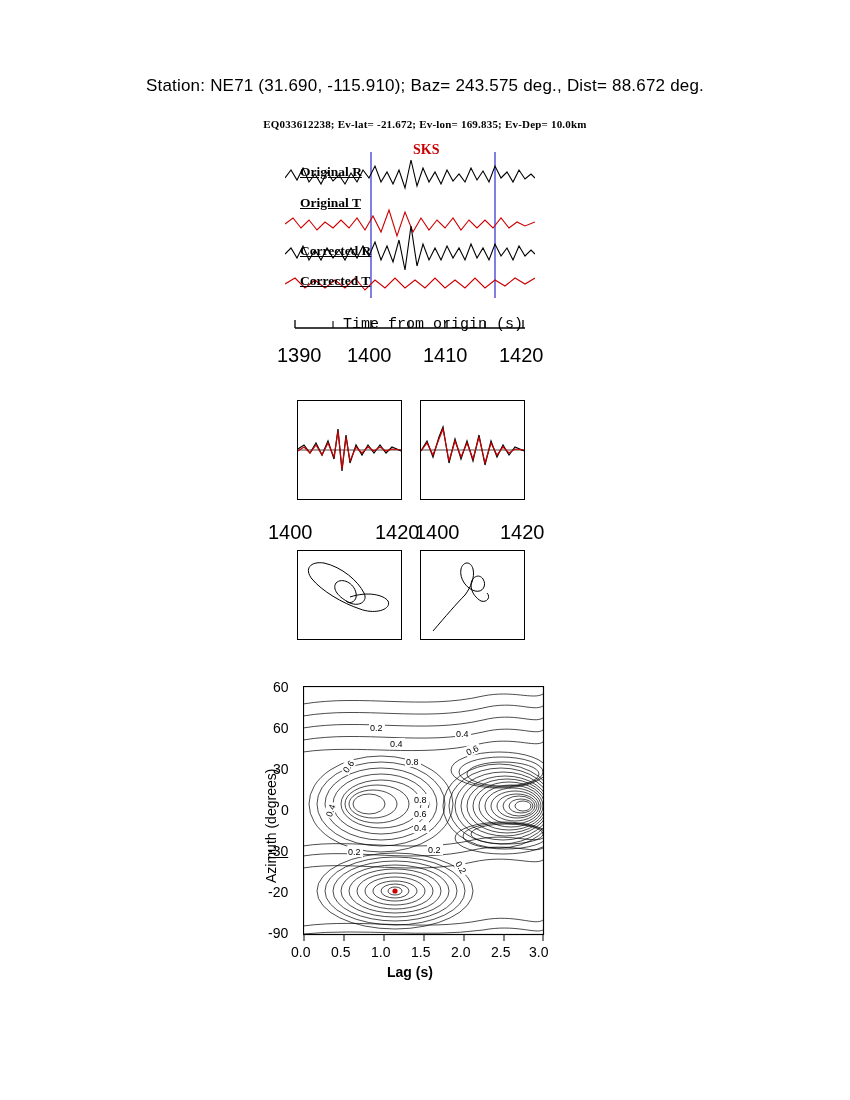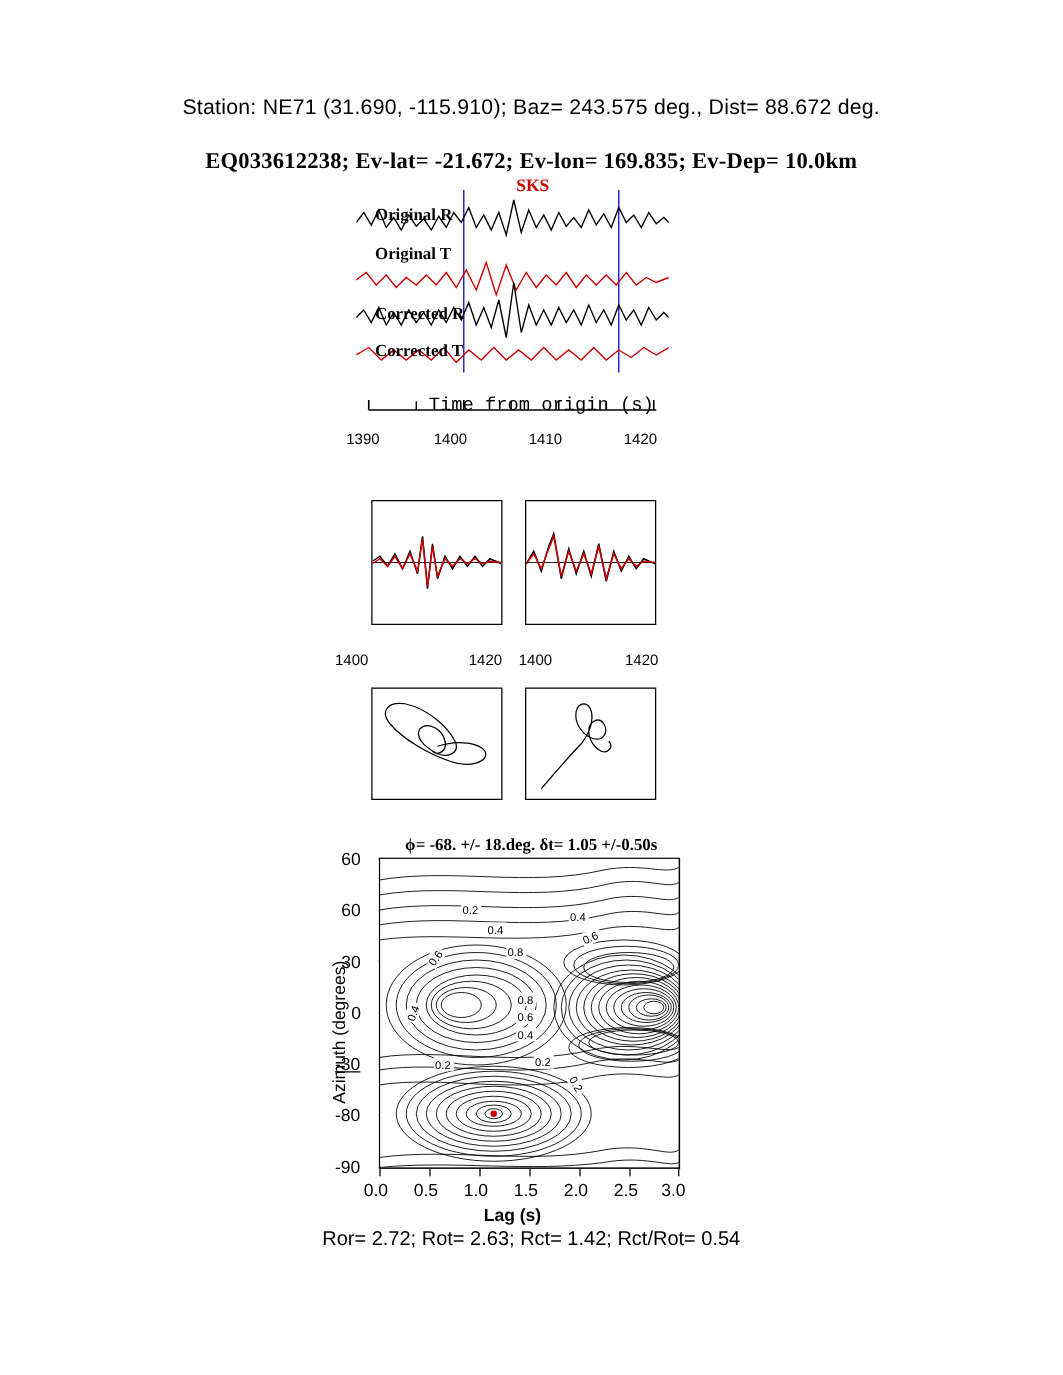--- a/index.html
+++ b/index.html
@@ -28,57 +28,58 @@
     text-align: center;
     font-family: "Liberation Sans", sans-serif;
     font-size: 17px;
     letter-spacing: 0.2px;
   }
   #title1 { top: 58px; }
   #title2 {
     top: 100px;
     font-family: "Liberation Serif", serif;
     font-weight: bold;
-    font-size: 18px;
+    font-size: 11px;
   }
 
   
   .wave-panel {
     position: absolute;
     left: 285px;
     top: 130px;
     width: 250px;
     height: 230px;
   }
   .wave-svg { display: block; }
   .wave-label {
     position: absolute;
     font-family: "Liberation Serif", serif;
     font-weight: bold;
     font-size: 13.5px;
     color: #000;
     white-space: nowrap;
+    text-decoration: underline;
   }
   .sks-label {
     position: absolute;
     font-family: "Liberation Serif", serif;
     font-weight: bold;
     font-size: 14px;
     color: #cc0000;
   }
   .axis-title {
     position: absolute;
     font-family: Liberation Mono, monospace;
     font-size: 15px;
     white-space: nowrap;
   }
   .tick-label {
     position: absolute;
     font-family: "Liberation Sans", sans-serif;
-    font-size: 12px;
+    font-size: 20px;
     white-space: nowrap;
   }
 
   
   .boxrow {
     position: absolute;
   }
   .box {
     position: absolute;
     border: 1px solid #000;
@@ -233,21 +234,20 @@
     <div class="box" style="left:420px; top:532px; width:105px; height:90px;">
       <svg width="103" height="88" viewBox="0 0 103 88">
         <path fill="none" stroke="#000" stroke-width="1" d="M12,80 C24,66 36,52 44,44 C50,36 54,26 52,18 C50,10 42,10 40,18
              C38,28 46,38 54,40 C62,42 66,34 62,28 C58,22 50,26 50,34
              C50,42 56,48 60,50 C66,52 70,46 66,42"></path>
       </svg>
     </div>
   </div>
 
   <div class="contour-wrap">
-    <div class="contour-head">ϕ= -68. +/- 18.deg. δt= 1.05 +/-0.50s</div>
 
     <svg width="260" height="262" viewBox="0 0 260 262" style="position:absolute; left:38px; top:18px;">
       <rect x="0.5" y="0.5" width="240" height="248" fill="#ffffff" stroke="#000" stroke-width="1.2"></rect>
       <g clip-path="url(#cp)">
         <clipPath id="cp">
             <rect x="1" y="1" width="239" height="247"></rect>
           </clipPath>
 
         <g fill="none" stroke="#000" stroke-width="0.7">
           <ellipse cx="92" cy="205" rx="78" ry="38"></ellipse>
@@ -355,30 +355,29 @@
         <line x1="-5" y1="206" x2="1" y2="206"></line>
         <line x1="-5" y1="248" x2="1" y2="248"></line>
       </g>
     </svg>
 
     <div class="axnum" style="left:8px;  top:11px;">60</div>
     <div class="axnum" style="left:8px;  top:52px;">60</div>
     <div class="axnum" style="left:8px;  top:93px;">30</div>
     <div class="axnum" style="left:16px; top:134px;">0</div>
     <div class="axnum" style="left:3px;  top:175px;text-decoration:underline;">-30</div>
-    <div class="axnum" style="left:3px;  top:216px;">-80</div>
+    <div class="axnum" style="left:3px;  top:216px;">-20</div>
     <div class="axnum" style="left:3px;  top:257px;">-90</div>
 
     <div class="axnum" style="left:26px;  top:276px;">0.0</div>
     <div class="axnum" style="left:66px;  top:276px;">0.5</div>
     <div class="axnum" style="left:106px; top:276px;">1.0</div>
     <div class="axnum" style="left:146px; top:276px;text-align:right;">1.5</div>
     <div class="axnum" style="left:186px; top:276px;">2.0</div>
     <div class="axnum" style="left:226px; top:276px;">2.5</div>
     <div class="axnum" style="left:264px; top:276px;">3.0</div>
 
     <div class="ylabel" style="left:-2px; top:215px;">Azimuth (degrees)</div>
     <div class="xlabel" style="left:122px; top:296px;">Lag (s)</div>
   </div>
 
-  <div class="footer">Ror= 2.72; Rot= 2.63; Rct= 1.42; Rct/Rot= 0.54</div>
 
 </div>
 
 </body></html>

